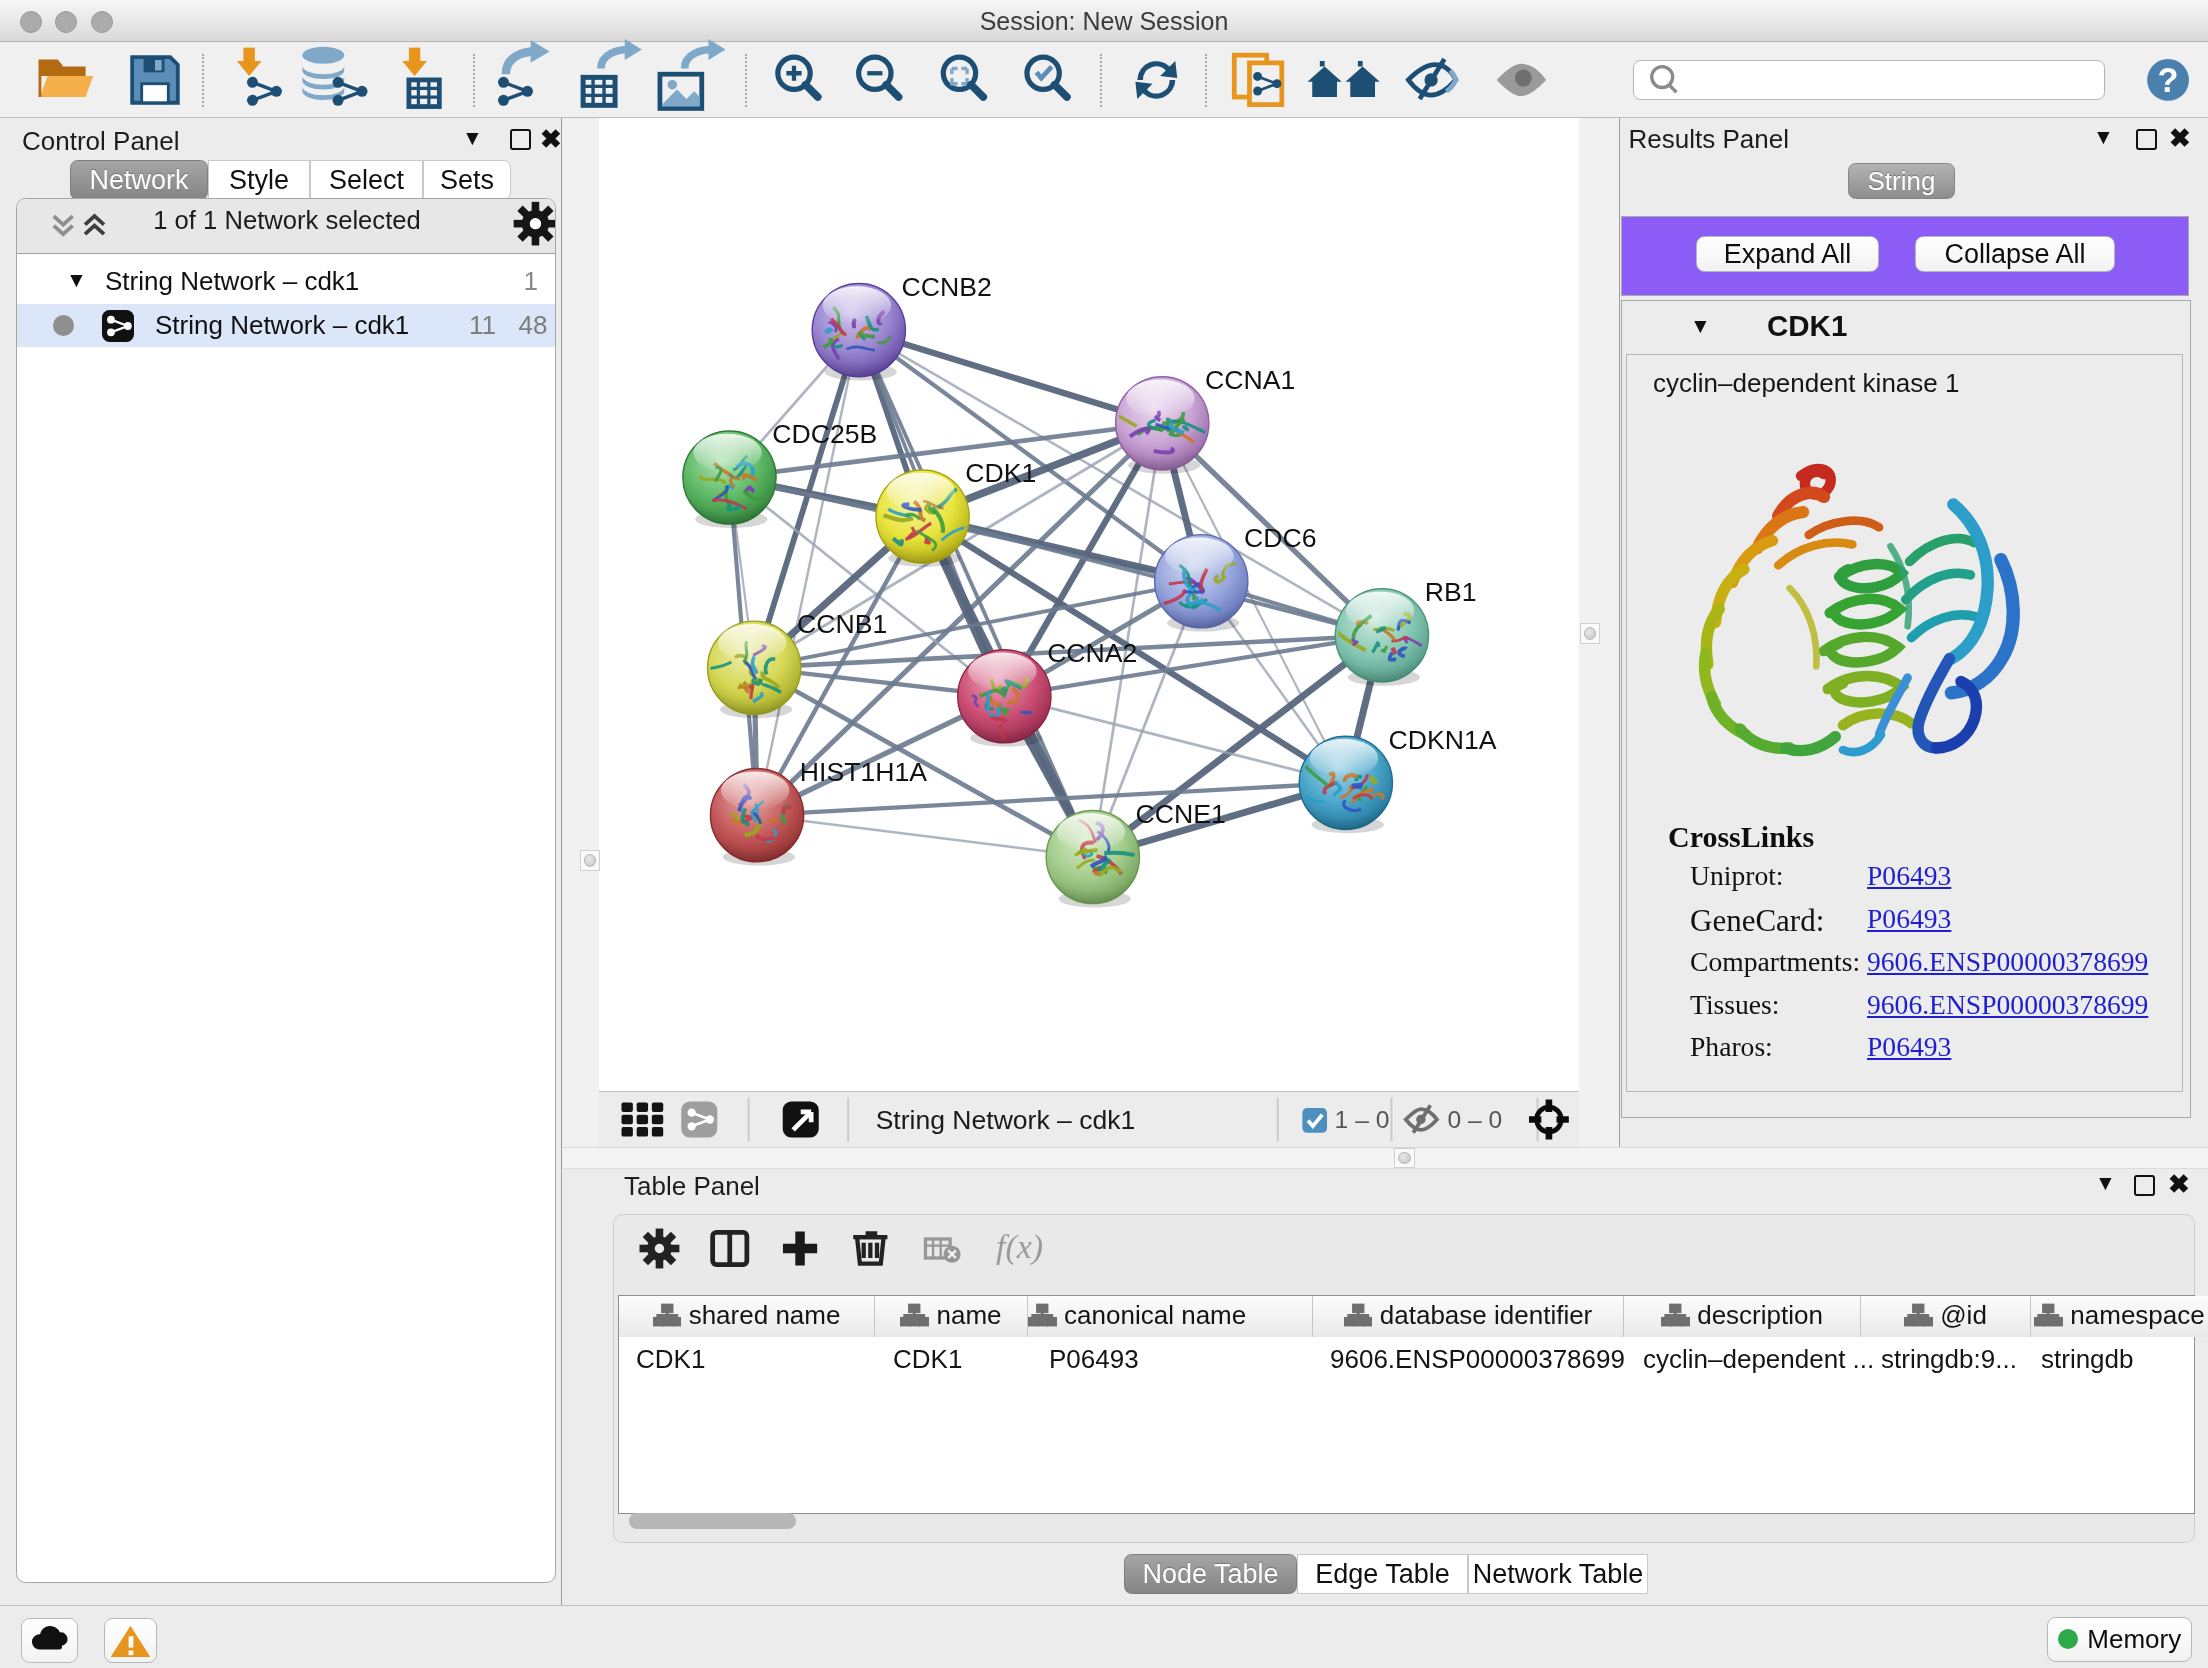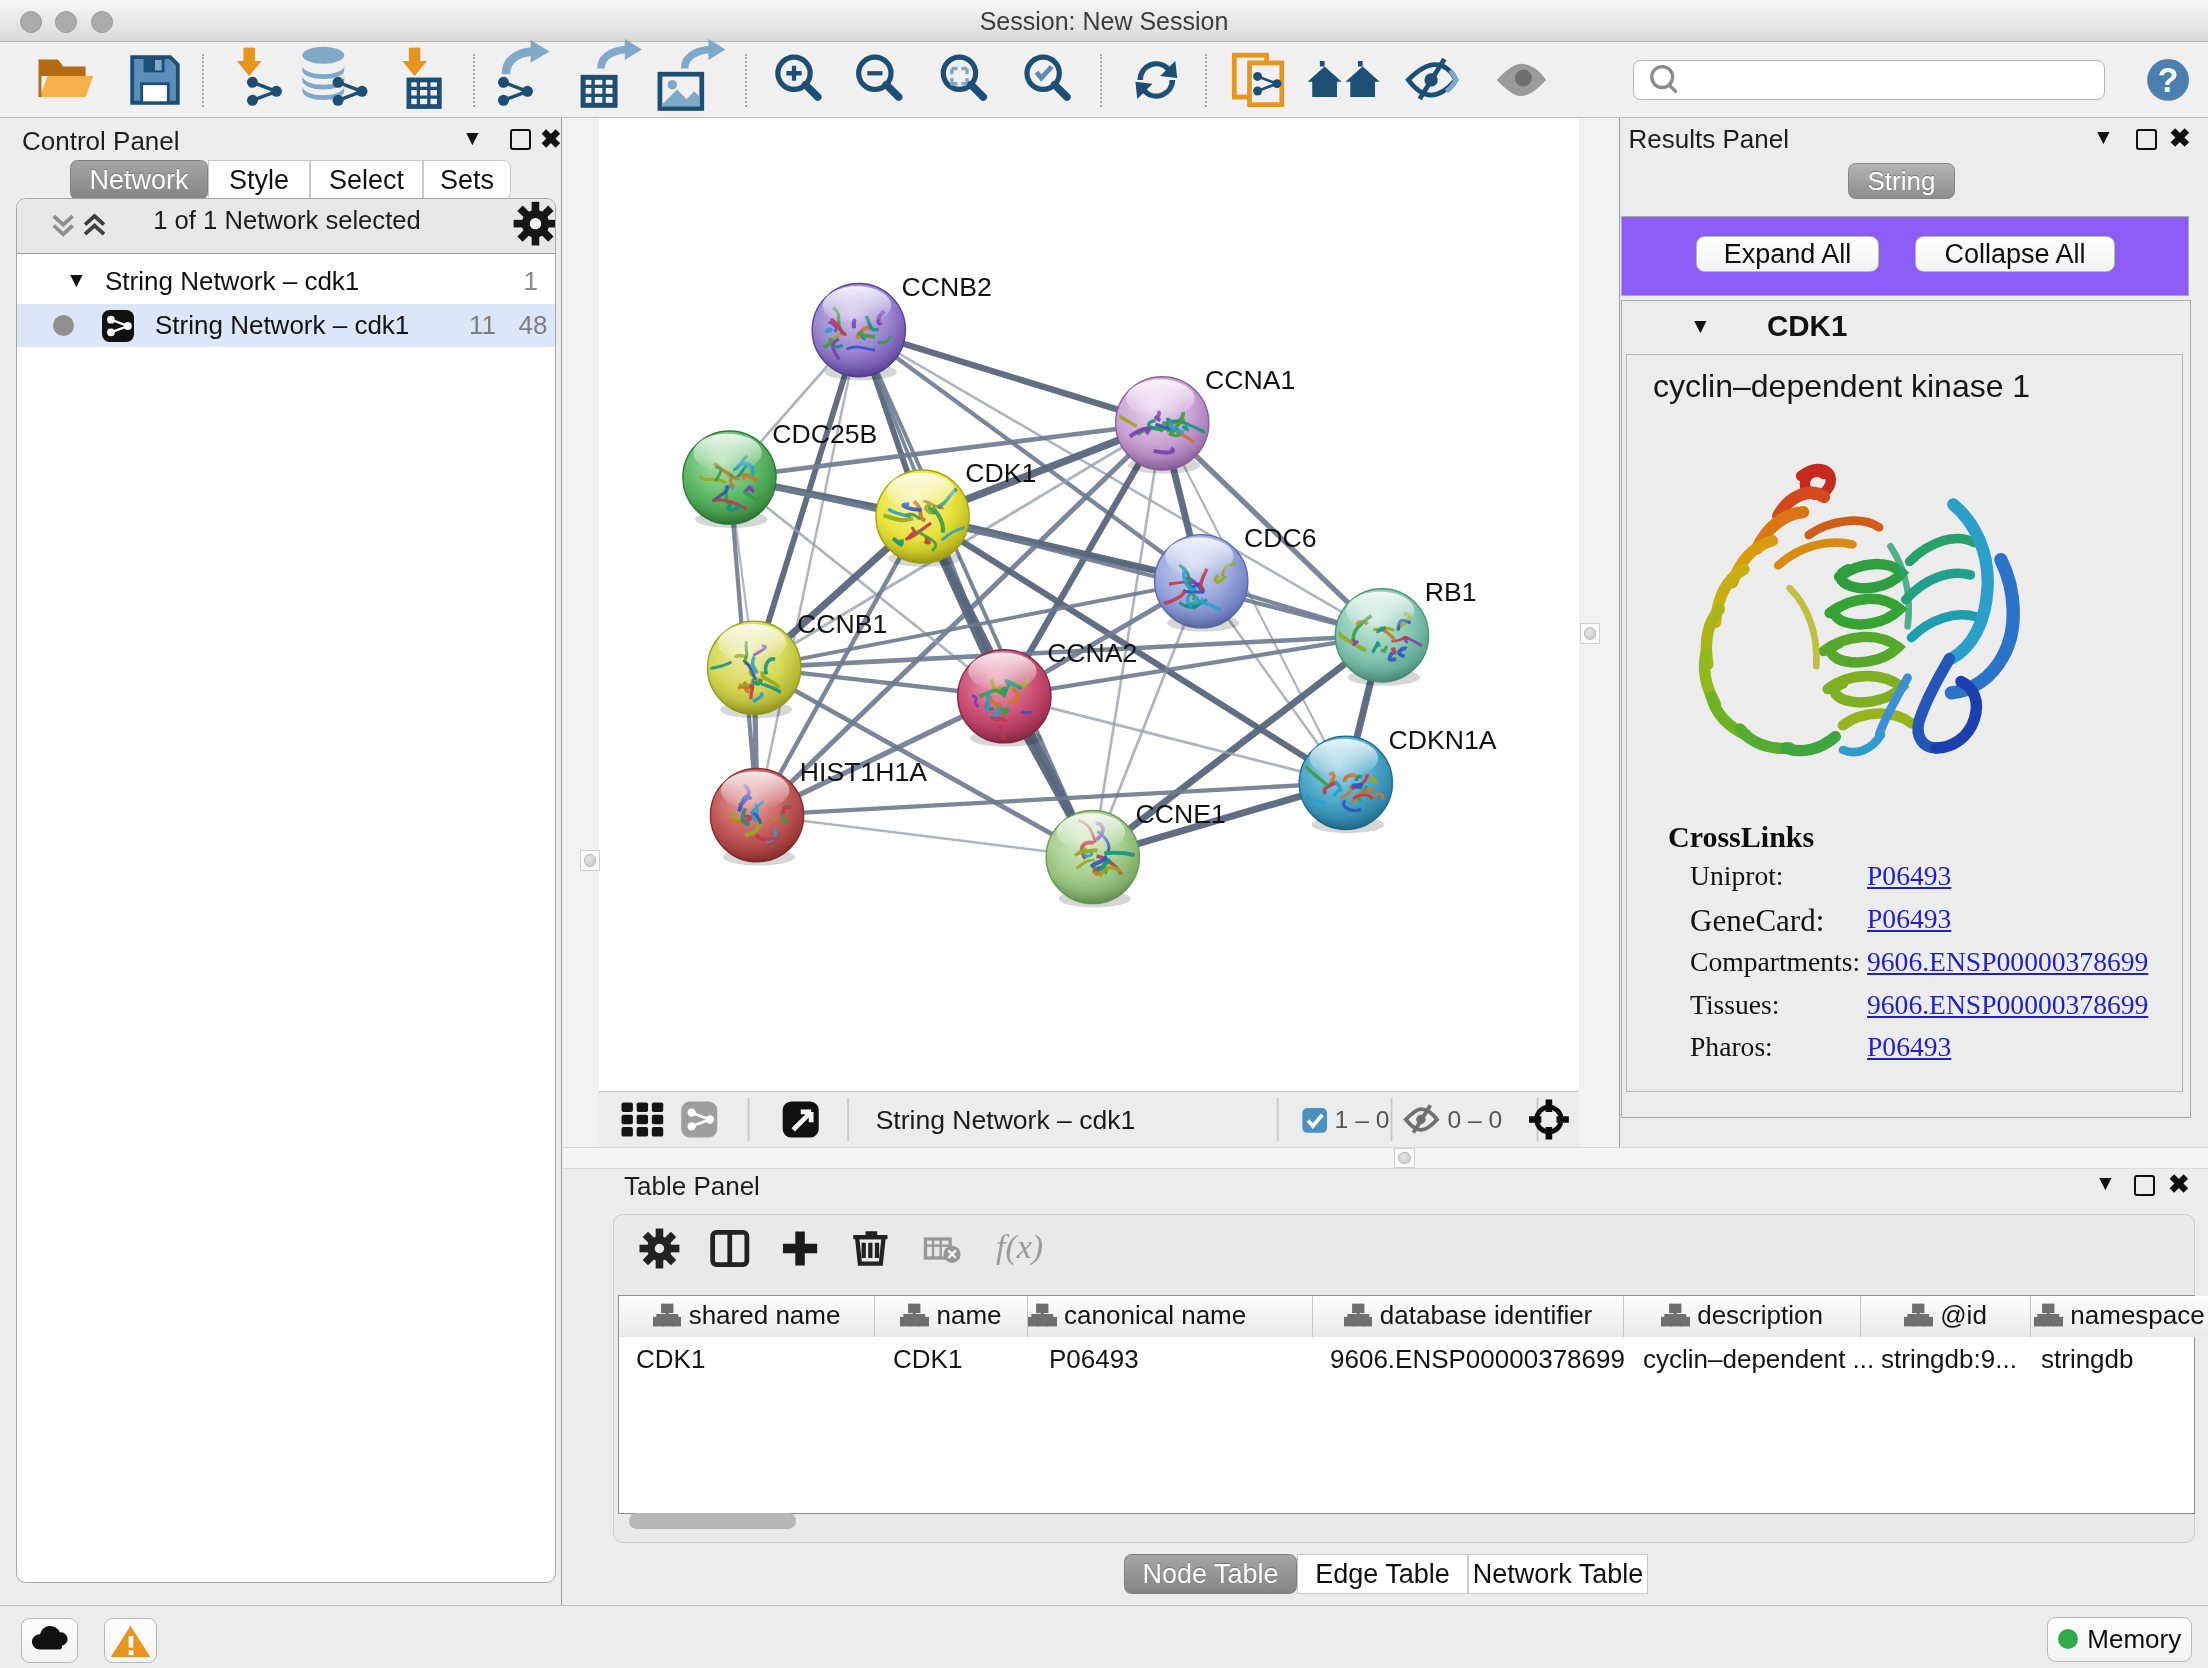--- a/index.html
+++ b/index.html
@@ -689,21 +689,21 @@
  <div class="winbtn" style="left:548px;top:4.8px;font-weight:bold">✖</div>
  <div class="abs" style="left:227px;top:45px;width:107px;height:36px;background:linear-gradient(#b3b3b3,#8d8d8d);border:1px solid #858585;border-radius:7.6px;color:#fff;font-size:26px;text-align:center;line-height:34px;text-shadow:0 -1px 1px rgba(0,0,0,.3)">String</div>
  <div class="abs" style="left:0px;top:98px;width:568px;height:80px;border:1.9px solid #a8a8a8;background:#8b5cf6">
    <div class="btn" style="left:74px;top:19px;width:183px;height:36px;line-height:34px">Expand All</div>
    <div class="btn" style="left:293px;top:19px;width:200px;height:36px;line-height:34px">Collapse All</div>
  </div>
  <div class="abs" style="left:0px;top:182px;width:570px;height:818px;border:1.9px solid #a8a8a8;background:#ececec">
    <div class="abs" style="left:68px;top:13.3px;font-size:21px;color:#111">▼</div>
    <div class="abs" style="left:145px;top:7.6px;font-size:29.5px;font-weight:bold;color:#111">CDK1</div>
    <div class="abs" style="left:3.8px;top:53px;width:557px;height:738px;border:1px solid #b5b5b5"></div>
-   <div class="abs" style="left:31px;top:67px;font-size:32px;color:#161616">cyclin–dependent kinase 1</div>
+   <div class="abs" style="left:31px;top:67px;font-size:26px;color:#161616">cyclin–dependent kinase 1</div>
    <div class="abs serif" style="left:46px;top:519px;font-size:30px;font-weight:bold;color:#0d0d0d">CrossLinks</div>
    <div class="abs serif" style="left:68px;top:559px;font-size:27.6px;color:#111">Uniprot:</div>
       <div class="abs serif link" style="left:245px;top:559px;font-size:27.6px">P06493</div>
    <div class="abs serif" style="left:68px;top:602px;font-size:31px;color:#111">GeneCard:</div>
       <div class="abs serif link" style="left:245px;top:602px;font-size:27.6px">P06493</div>
    <div class="abs serif" style="left:68px;top:645px;font-size:27.6px;color:#111">Compartments:</div>
       <div class="abs serif link" style="left:245px;top:645px;font-size:27.6px">9606.ENSP00000378699</div>
    <div class="abs serif" style="left:68px;top:688px;font-size:27.6px;color:#111">Tissues:</div>
       <div class="abs serif link" style="left:245px;top:688px;font-size:27.6px">9606.ENSP00000378699</div>
    <div class="abs serif" style="left:68px;top:730px;font-size:27.6px;color:#111">Pharos:</div>

